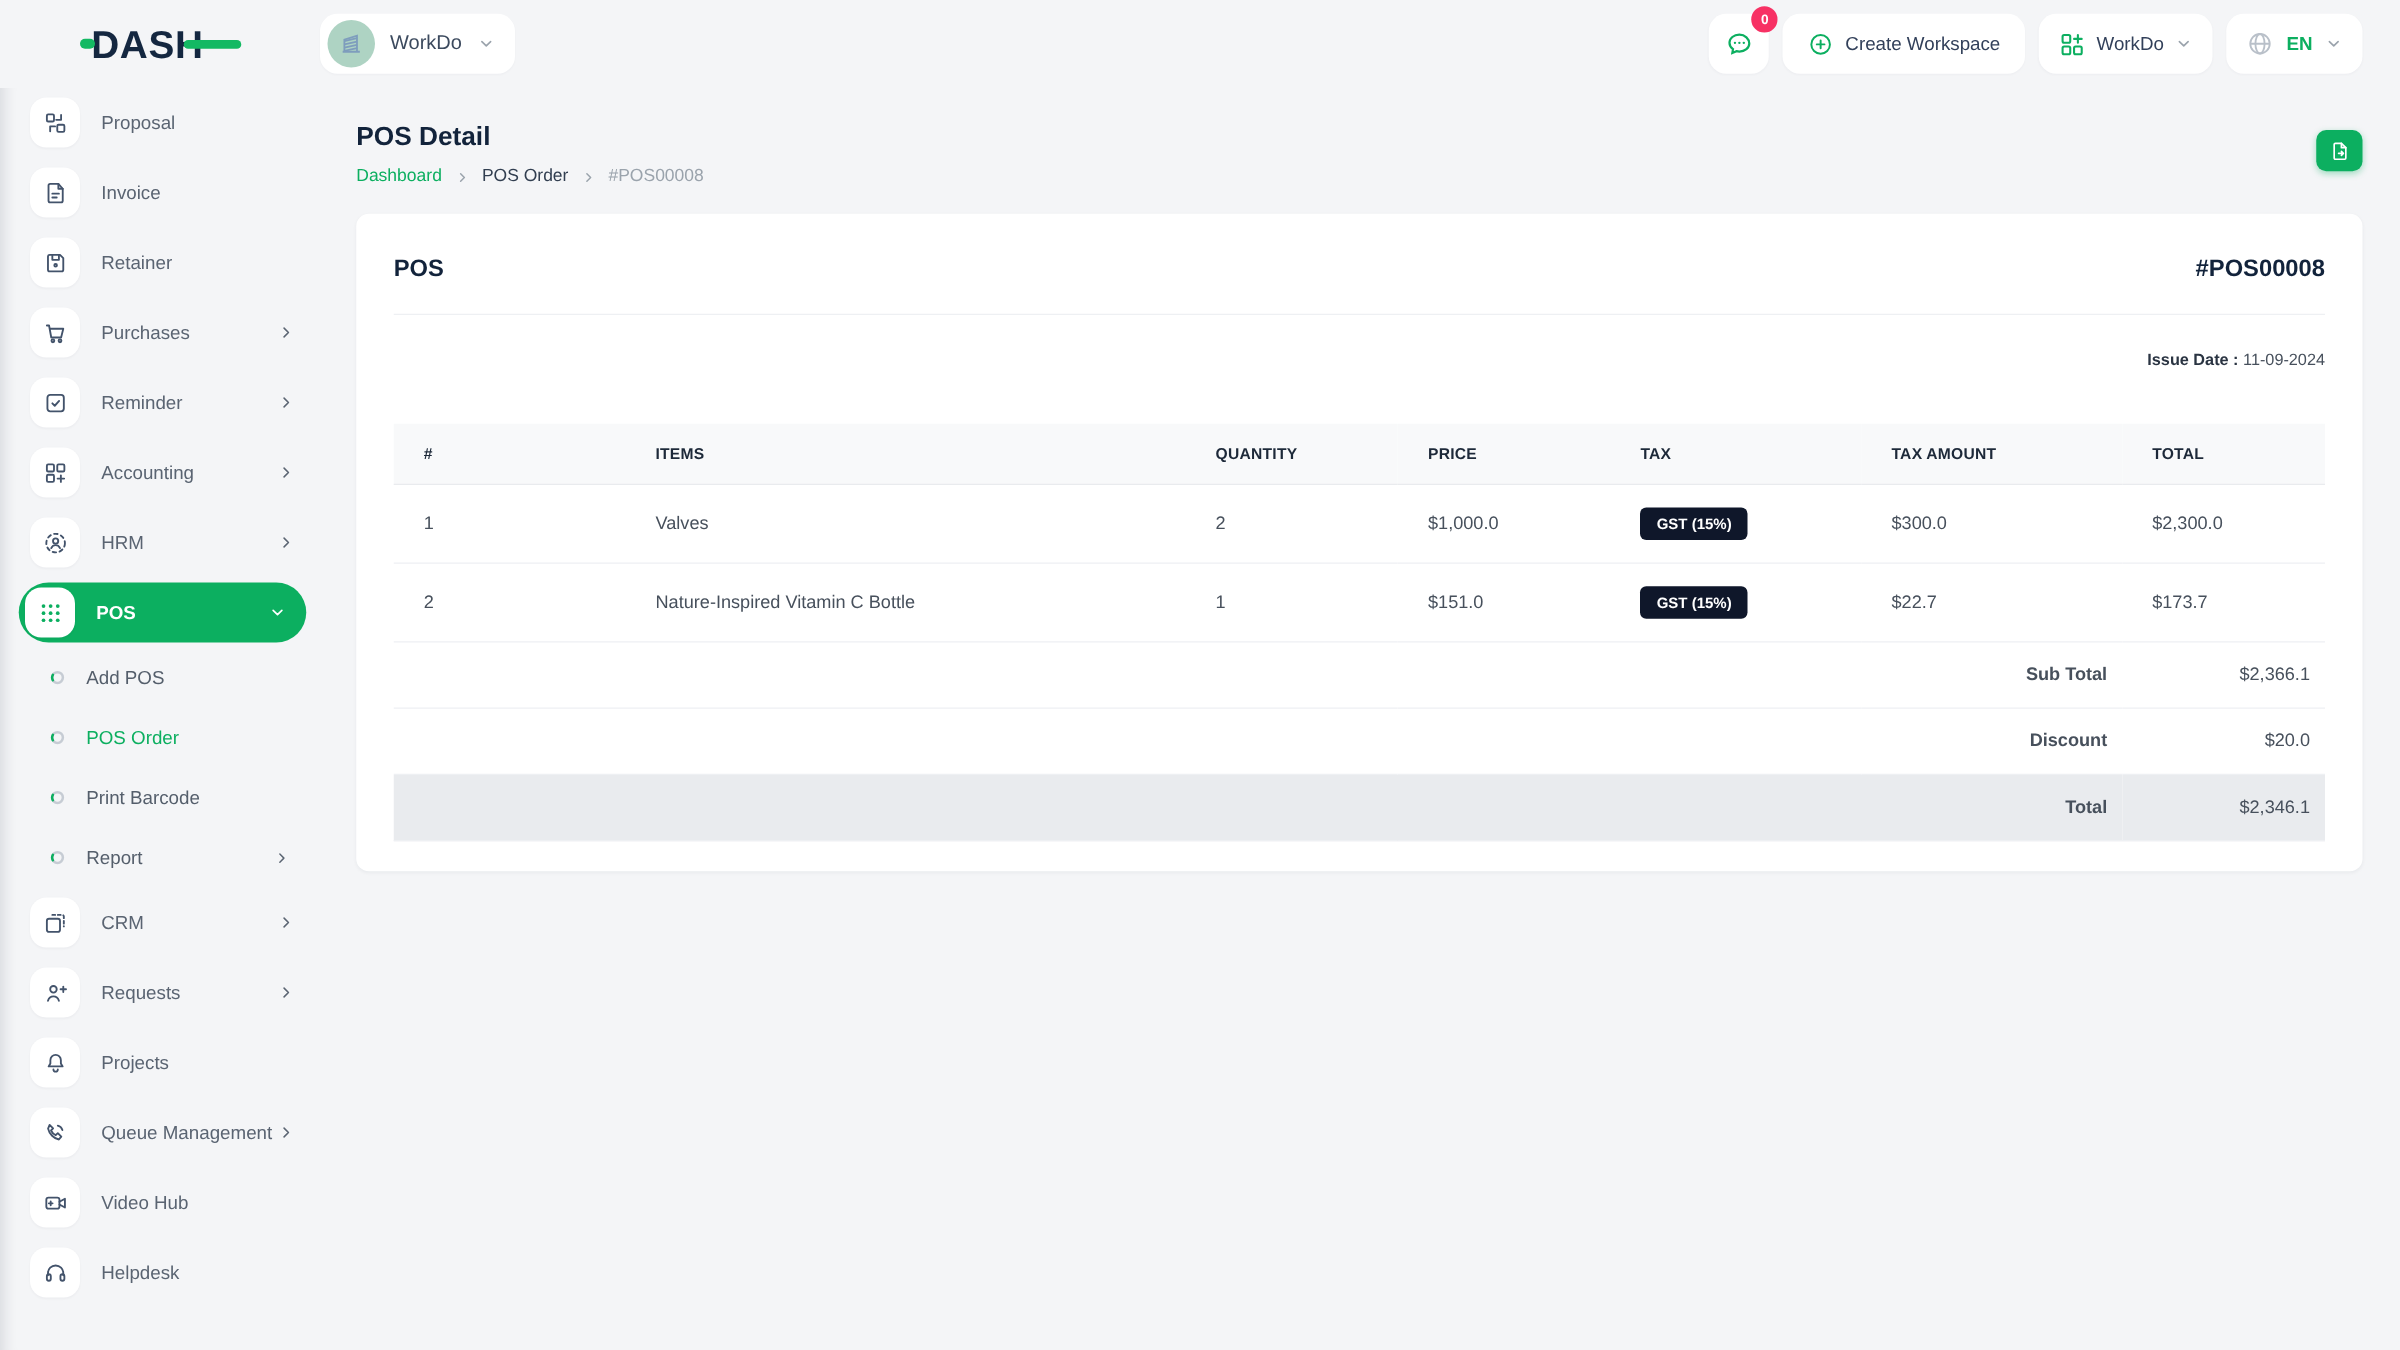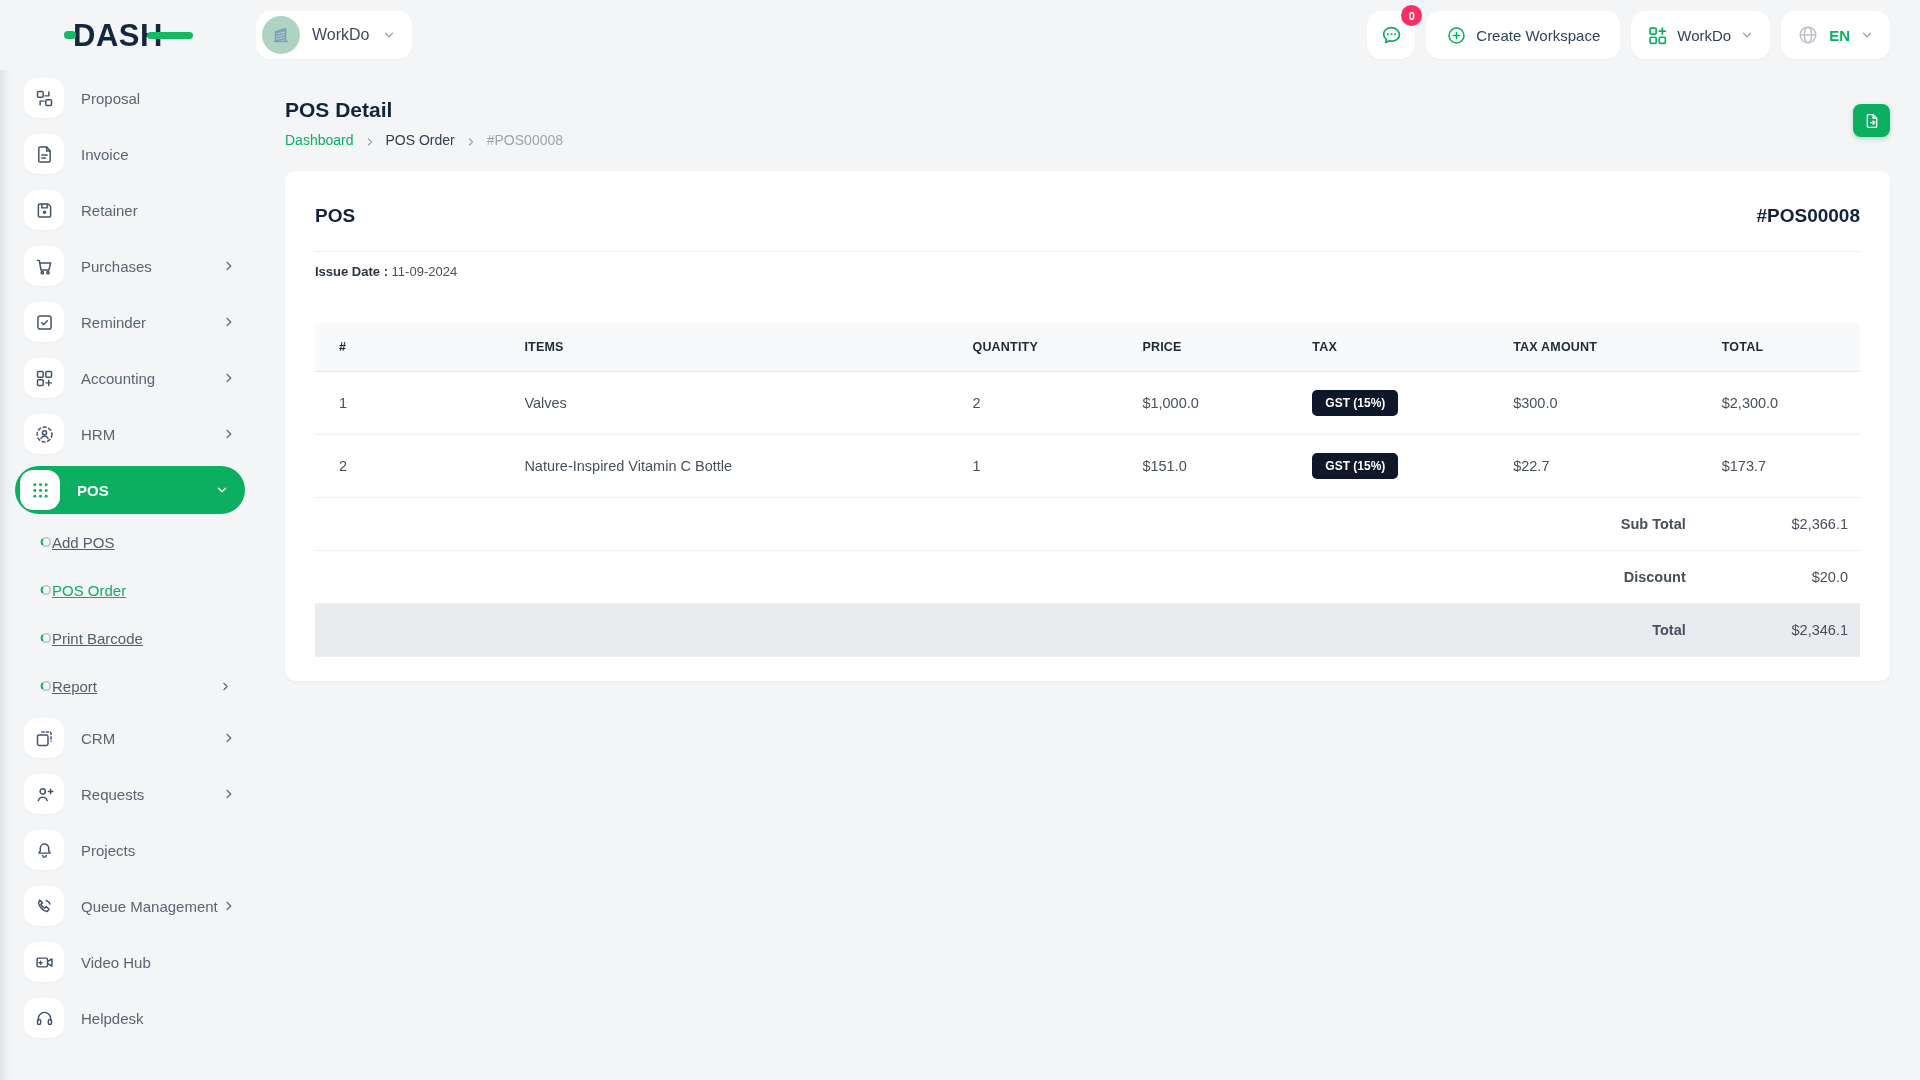--- a/index.html
+++ b/index.html
@@ -36,38 +36,38 @@
   
   .sidebar { width:256px; flex:0 0 256px; padding:4px 14px 0 24px; overflow:hidden;
              box-shadow:inset 14px 0 12px -12px rgba(20,30,50,.14); }
   .nav-item { display:flex; align-items:center; height:48px; margin-bottom:8px; cursor:pointer; position:relative; }
   .icon-box { width:40px; height:40px; flex:0 0 40px; border-radius:13px; background:#fff; display:flex; align-items:center; justify-content:center; box-shadow:0 1px 2px rgba(20,30,50,.04); }
   .nav-label { margin-left:17px; font-size:15px; color:#5a6472; white-space:nowrap; }
   .nav-chev { margin-left:auto; margin-right:6px; }
   .nav-item.active { background:#0caf60; border-radius:25px; margin-left:-9px; margin-right:-3px; padding:0 10px 0 5px; }
   .nav-item.active .nav-label { color:#fff; font-weight:700; }
   .sub-item { display:flex; align-items:center; height:40px; margin:0 0 8px 16px; cursor:pointer; }
-  .sub-label { font-size:15px; color:#545e6b; white-space:nowrap;text-decoration:underline; }
+  .sub-label { margin-left:17px; font-size:15px; color:#545e6b; white-space:nowrap; }
   .sub-item.active .sub-label { color:#0caf60; }
   .sub-chev { margin-left:auto; margin-right:10px; }
 
   
   .main { flex:1; padding:28px 30px 0 29px; }
   .page-head { display:flex; align-items:flex-start; }
   .page-title { font-size:21px; font-weight:700; color:#12233b; }
   .breadcrumb { display:flex; align-items:flex-end; gap:10px; margin-top:10px; font-size:14px; }
   .bc-home { color:#0caf60; cursor:pointer; }
   .bc-link { color:#313e50; cursor:pointer; }
   .bc-current { color:#9aa3ac; }
   .export-btn { margin-left:auto; margin-top:6px; width:37px; height:33px; border-radius:8px; background:#0caf60; border:none; display:flex; align-items:center; justify-content:center; cursor:pointer; box-shadow:0 2px 5px rgba(12,175,96,.35); }
 
   .card { margin-top:23px; background:#fff; border-radius:10px; box-shadow:0 1px 3px rgba(20,30,50,.05); padding:34px 30px 24px; }
   .card-head { display:flex; align-items:center; justify-content:space-between; padding-bottom:24px; border-bottom:1px solid #eef0f3; }
   .card-title, .card-number { font-size:19px; font-weight:700; color:#12233b; }
-  .issue-row { margin-top:12px; text-align:left; font-size:13px; color:#47505c; }
+  .issue-row { margin-top:28px; text-align:right; font-size:13px; color:#47505c; }
   .issue-label { font-weight:700; color:#2a3442; }
 
   table.items { width:100%; border-collapse:collapse; margin-top:44px; }
   .items thead th { background:#f8f9fa; text-align:left; font-size:12.5px; font-weight:700; color:#1d2939; letter-spacing:.2px; padding:17px 12px 17px 24px; border-bottom:1px solid #e9ebee; white-space:nowrap; }
   .items tbody td { font-size:14.5px; color:#47505c; padding:18px 12px 18px 24px; border-bottom:1px solid #eef0f3; }
   .tax-badge { display:inline-block; background:#0f172a; color:#fff; font-size:12px; font-weight:700; padding:6px 13px; border-radius:5px; white-space:nowrap; }
   .sum-row td { padding:14px 12px 14px 24px; font-size:14.5px;text-align:right; }
   .sum-label { font-weight:700; color:#2a3442; }
   .total-row td { background:#e9ebee; }
 </style>

